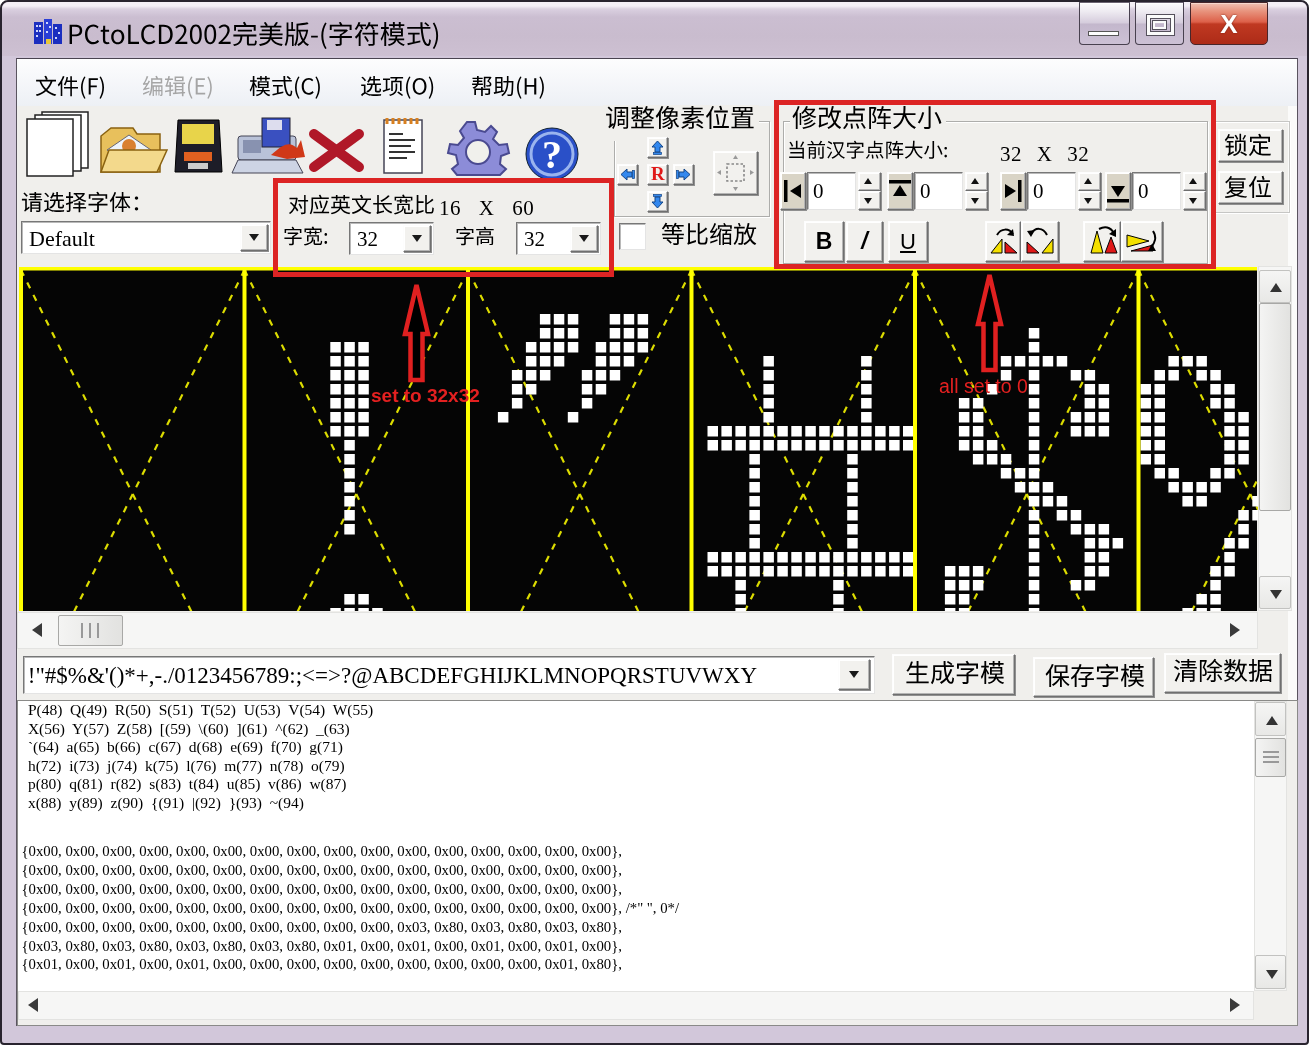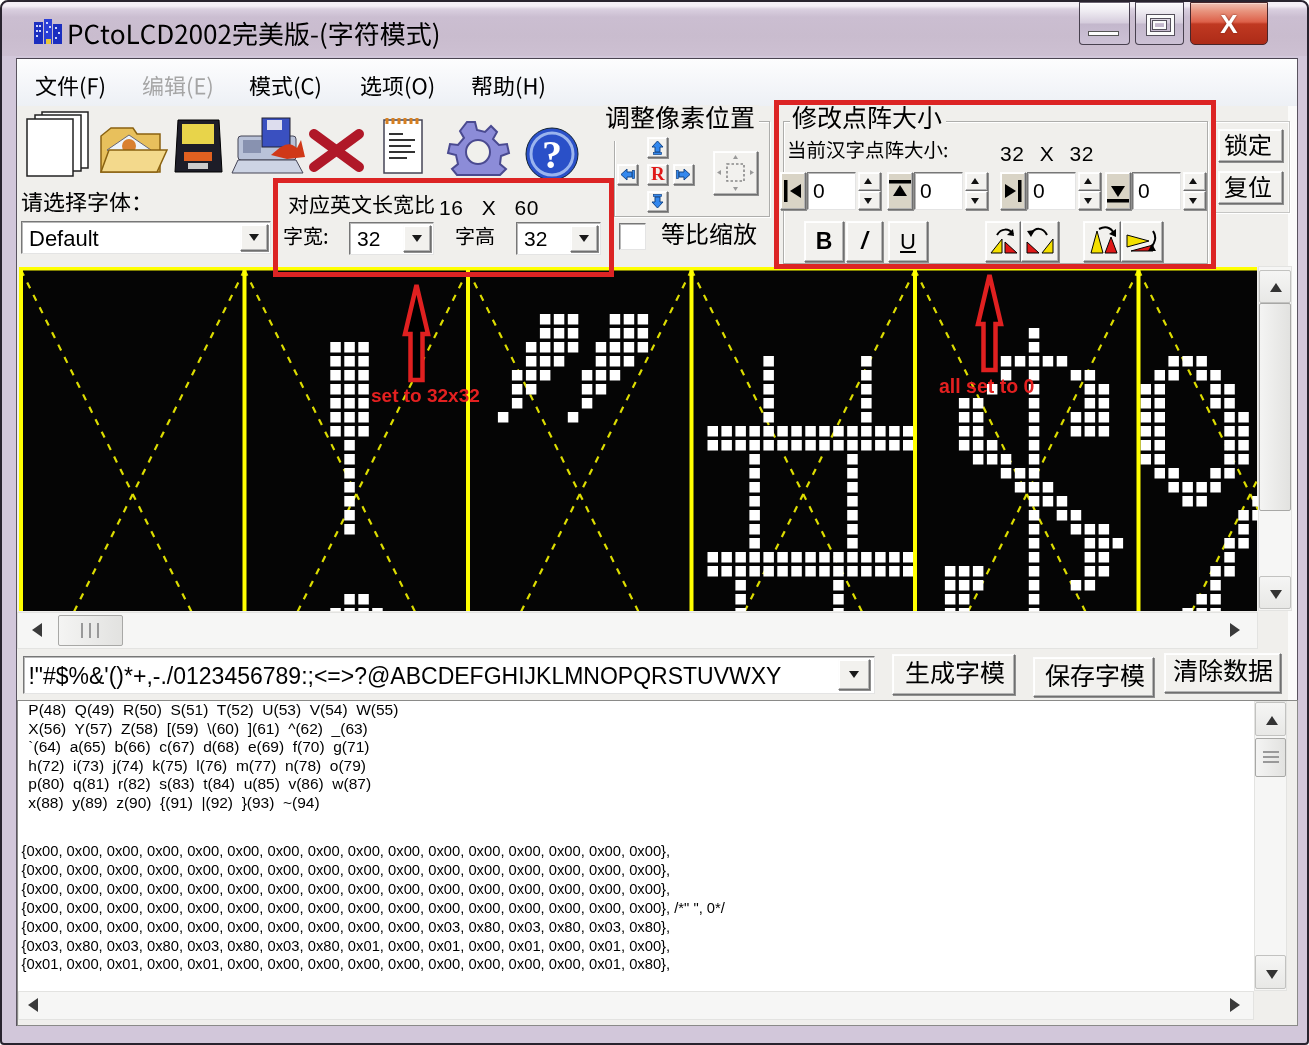--- a/index.html
+++ b/index.html
@@ -1,17 +1,17 @@
 <!DOCTYPE html>
 <html><head><meta charset="utf-8"><style>
 html,body{margin:0;padding:0;width:1309px;height:1045px;overflow:hidden;
  font-family:"Liberation Sans",sans-serif;}
 *{box-sizing:border-box}
 .abs{position:absolute}
-.mono{font-family:Liberation Sans, sans-serif}
+.mono{font-family:Liberation Serif, serif}
 .b3{background:#f2f1ee;border:1px solid;border-color:#fdfdfd #6f6f6f #6f6f6f #fdfdfd;
  box-shadow:inset -1px -1px 0 #b4b4b4,inset 1px 1px 0 #fff, 1px 1px 0 #8f8f8f}
 .sunk{background:#fff;border:1px solid;border-color:#777 #e4e4e4 #e4e4e4 #777;
  box-shadow:inset 1px 1px 0 #b9b9b9}
 .tri-d{width:0;height:0;border:5px solid transparent;border-top:7px solid #1a1a1a;border-bottom:none}
 .tri-u6{width:0;height:0;border:6px solid transparent;border-bottom:9px solid #333;border-top:none}
 .tri-d6{width:0;height:0;border:6px solid transparent;border-top:9px solid #333;border-bottom:none}
 .sb{background:#f6f6f5;border:1px solid #e3e3e1}
 .sbtn{background:linear-gradient(#f5f5f4,#e8e8e6);border:1px solid #c2c2c0;border-radius:2px}
 .sthumb{background:linear-gradient(90deg,#f4f4f3,#e2e2e0);border:1px solid #a8a8a6;border-radius:2px}
@@ -681,13 +681,13 @@
 <div class="abs tri-r" style="left:1228px;top:996px"></div>
     <div class="redbox" style="left:271px;top:176px;width:341px;height:99px"></div>
     <div class="redbox" style="left:772px;top:98px;width:442px;height:169px"></div>
     <svg class="abs" style="left:395px;top:275px" width="40" height="110" viewBox="0 0 40 110">
 <path d="M19.5 8 L8 57 L13.5 57 L13.5 103 L25.5 103 L25.5 57 L31 57 Z" fill="#000" stroke="#e02020" stroke-width="4.5" stroke-linejoin="miter"></path>
     </svg>
     <div class="abs" style="left:369px;top:383px;font-size:19px;font-weight:bold;color:#e32020">set to 32x32</div>
     <svg class="abs" style="left:968px;top:265px" width="40" height="110" viewBox="0 0 40 110">
 <path d="M19.5 8 L8 57 L13.5 57 L13.5 103 L25.5 103 L25.5 57 L31 57 Z" fill="#000" stroke="#e02020" stroke-width="4.5" stroke-linejoin="miter"></path>
     </svg>
-    <div class="abs" style="left:937px;top:373px;font-size:19.5px;font-weight:bold;color:#e32020">all set to 0</div>
+    <div class="abs" style="left:937px;top:373px;font-size:19.5px;font-weight:normal;color:#e32020">all set to 0</div>
   </div>
 </body></html>

